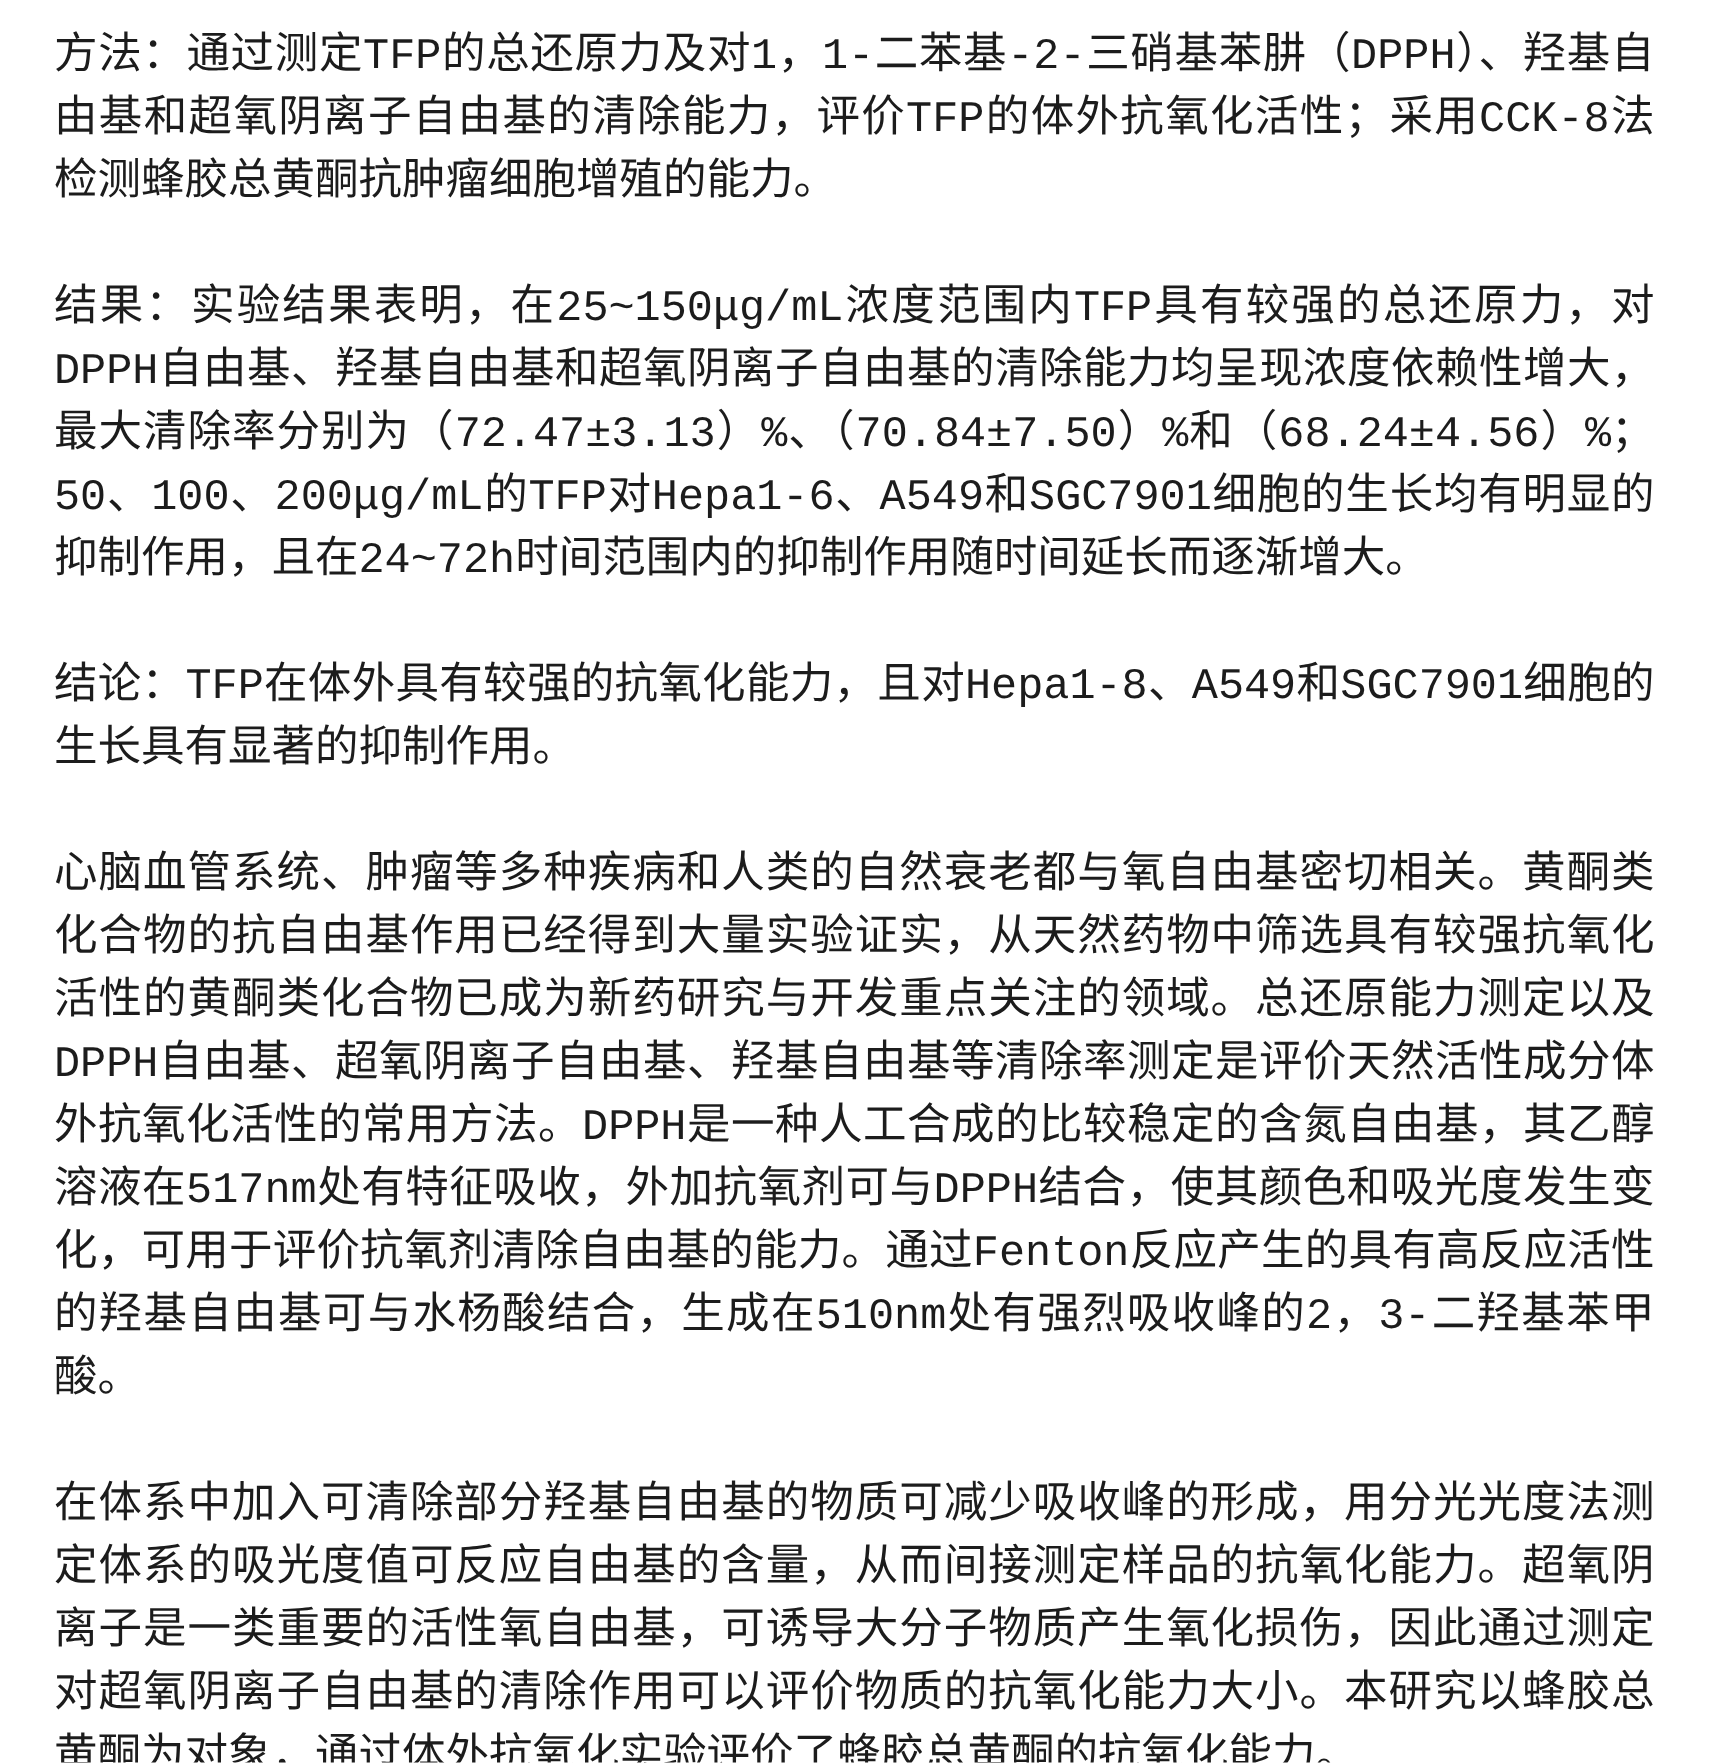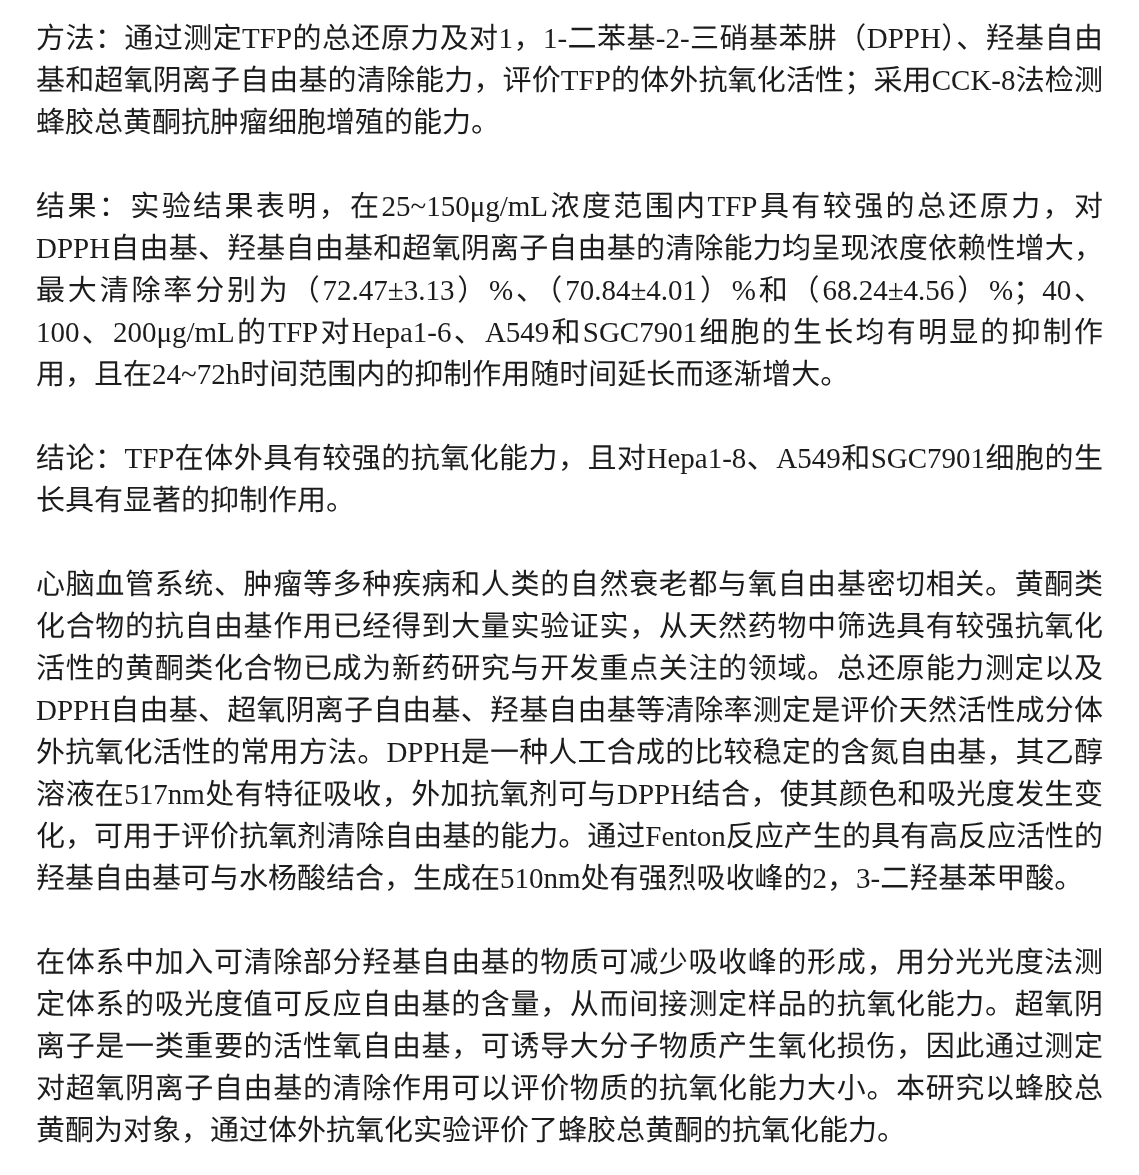--- a/index.html
+++ b/index.html
@@ -10,38 +10,38 @@
   body {
     width: 1139px;
     height: 1175px;
     overflow: hidden;
   }
   .doc {
     box-sizing: border-box;
     width: 1139px;
     height: 1175px;
     padding: 17px 36px 3px 36px;
-    font-family: Liberation Serif, serif;
+    font-family: Liberation Mono, monospace;
     font-size: 29px;
     line-height: 42px;
     color: #1c1c1c;
     font-weight: 400;
   }
   .doc p {
     margin: 0 0 42px 0;
     text-align: justify;
     text-justify: inter-ideograph;
     word-break: break-word;
   }
   .doc p:last-child {
     margin-bottom: 0;
   }
 </style>
 </head>
 <body>
 
 <div class="doc">
   <p>方法：通过测定TFP的总还原力及对1，1-二苯基-2-三硝基苯肼（DPPH）、羟基自由基和超氧阴离子自由基的清除能力，评价TFP的体外抗氧化活性；采用CCK-8法检测蜂胶总黄酮抗肿瘤细胞增殖的能力。</p>
-  <p>结果：实验结果表明，在25~150μg/mL浓度范围内TFP具有较强的总还原力，对DPPH自由基、羟基自由基和超氧阴离子自由基的清除能力均呈现浓度依赖性增大，最大清除率分别为（72.47±3.13）%、（70.84±4.01）%和（68.24±4.56）%；40、100、200μg/mL的TFP对Hepa1-6、A549和SGC7901细胞的生长均有明显的抑制作用，且在24~72h时间范围内的抑制作用随时间延长而逐渐增大。</p>
+  <p>结果：实验结果表明，在25~150μg/mL浓度范围内TFP具有较强的总还原力，对DPPH自由基、羟基自由基和超氧阴离子自由基的清除能力均呈现浓度依赖性增大，最大清除率分别为（72.47±3.13）%、（70.84±7.50）%和（68.24±4.56）%；50、100、200μg/mL的TFP对Hepa1-6、A549和SGC7901细胞的生长均有明显的抑制作用，且在24~72h时间范围内的抑制作用随时间延长而逐渐增大。</p>
   <p>结论：TFP在体外具有较强的抗氧化能力，且对Hepa1-8、A549和SGC7901细胞的生长具有显著的抑制作用。</p>
   <p>心脑血管系统、肿瘤等多种疾病和人类的自然衰老都与氧自由基密切相关。黄酮类化合物的抗自由基作用已经得到大量实验证实，从天然药物中筛选具有较强抗氧化活性的黄酮类化合物已成为新药研究与开发重点关注的领域。总还原能力测定以及DPPH自由基、超氧阴离子自由基、羟基自由基等清除率测定是评价天然活性成分体外抗氧化活性的常用方法。DPPH是一种人工合成的比较稳定的含氮自由基，其乙醇溶液在517nm处有特征吸收，外加抗氧剂可与DPPH结合，使其颜色和吸光度发生变化，可用于评价抗氧剂清除自由基的能力。通过Fenton反应产生的具有高反应活性的羟基自由基可与水杨酸结合，生成在510nm处有强烈吸收峰的2，3-二羟基苯甲酸。</p>
   <p>在体系中加入可清除部分羟基自由基的物质可减少吸收峰的形成，用分光光度法测定体系的吸光度值可反应自由基的含量，从而间接测定样品的抗氧化能力。超氧阴离子是一类重要的活性氧自由基，可诱导大分子物质产生氧化损伤，因此通过测定对超氧阴离子自由基的清除作用可以评价物质的抗氧化能力大小。本研究以蜂胶总黄酮为对象，通过体外抗氧化实验评价了蜂胶总黄酮的抗氧化能力。</p>
 </div>
 
 </body></html>

